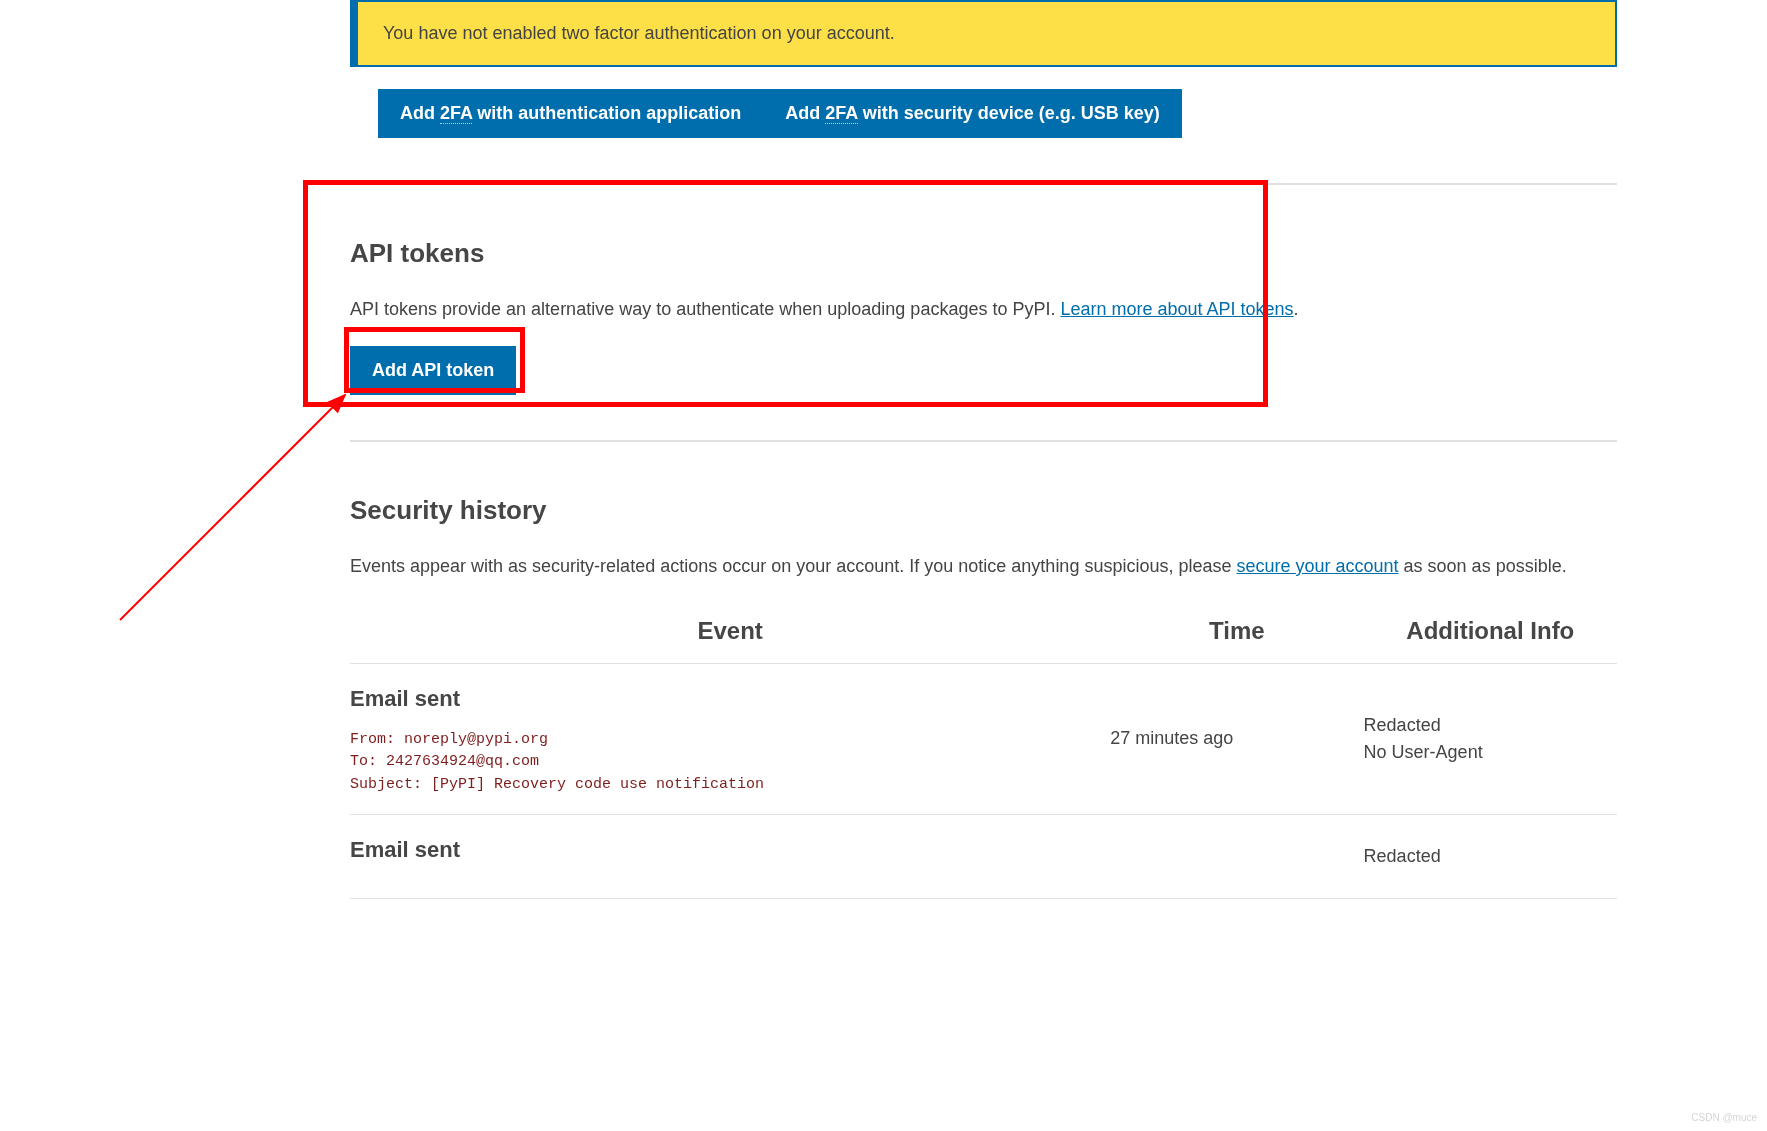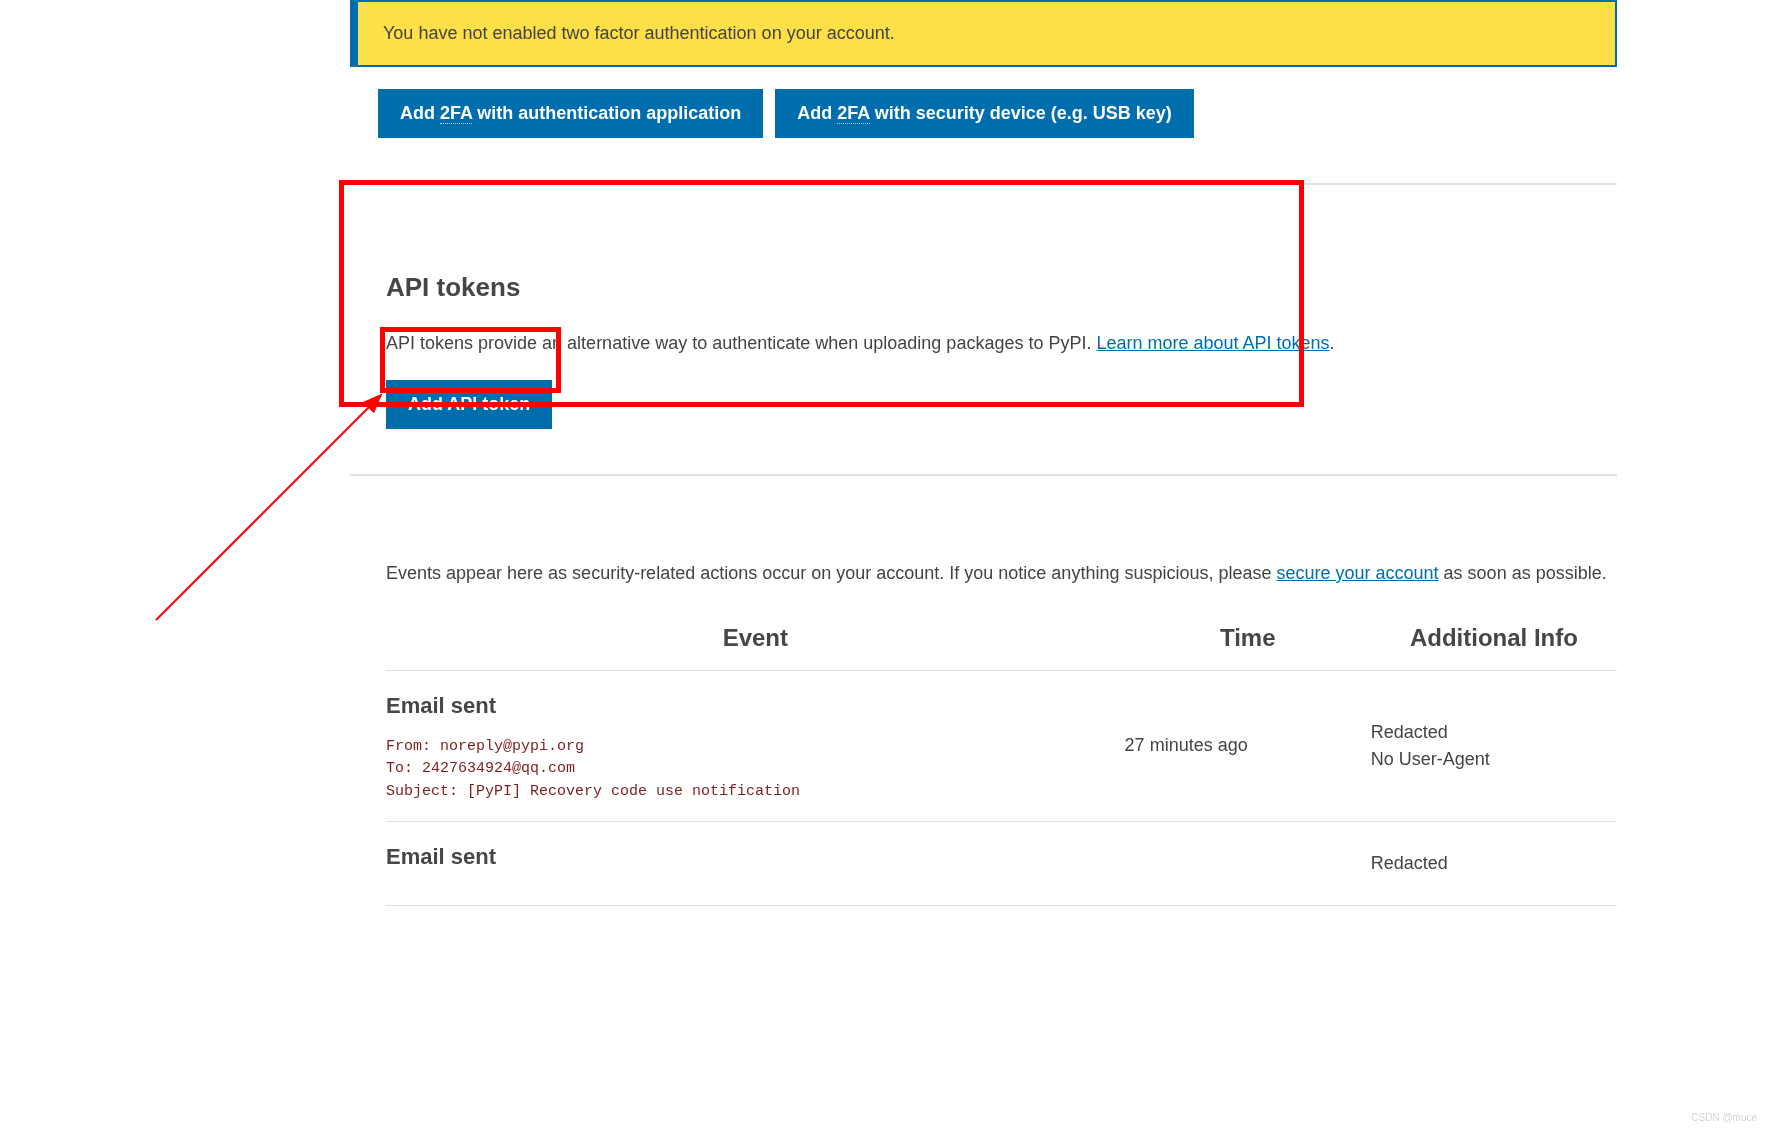--- a/index.html
+++ b/index.html
@@ -25,21 +25,21 @@
       border: 2px solid #006dad;
       border-left: 8px solid #006dad;
       padding: 18px 25px;
       background: #fde047;
       font-size: 18px;
       color: #444;
       margin-bottom: 22px;
     }
     .button-row {
       display: flex;
-      gap: 12px;
+      gap: 0;
       margin-bottom: 45px;
       padding-left: 28px;
     }
     .btn {
       background: #006dad;
       color: #ffffff;
       border: none;
       padding: 14px 22px;
       font-size: 18px;
       font-weight: 600;
@@ -48,24 +48,23 @@
     }
     .btn .abbr {
       border-bottom: 1px dotted rgba(255,255,255,0.7);
     }
     hr.divider {
       border: none;
       border-top: 2px solid #e1e1e1;
       margin: 0;
     }
     .section {
-      padding-top: 83px;
+      padding-top: 49px;
       padding-bottom: 45px;
       position: relative;
-      margin-left: 36px;
     }
     .section h2 {
       font-size: 26px;
       font-weight: 700;
       color: #464646;
       margin-bottom: 22px;
     }
     .section p {
       font-size: 18px;
       color: #444;
@@ -180,22 +179,23 @@
     <h2>API tokens</h2>
     <p>
       <span>API tokens provide an alternative way to authenticate when uploading packages to PyPI. </span><a href="#" class="link">Learn more about API tokens</a><span>.</span>
     </p>
     <button class="btn">Add API token</button>
   </div>
 
   <hr class="divider">
 
   <div class="section">
+    <h2>Security history</h2>
     <p>
-      <span>Events appear here as security-related actions occur on your account. If you notice anything suspicious, please </span><a href="#" class="link">secure your account</a><span> as soon as possible.</span>
+      <span>Events appear with as security-related actions occur on your account. If you notice anything suspicious, please </span><a href="#" class="link">secure your account</a><span> as soon as possible.</span>
     </p>
 
     <table class="table">
       <thead>
         <tr>
           <th class="col-event">Event</th>
           <th class="col-time">Time</th>
           <th class="col-info">Additional Info</th>
         </tr>
       </thead>

